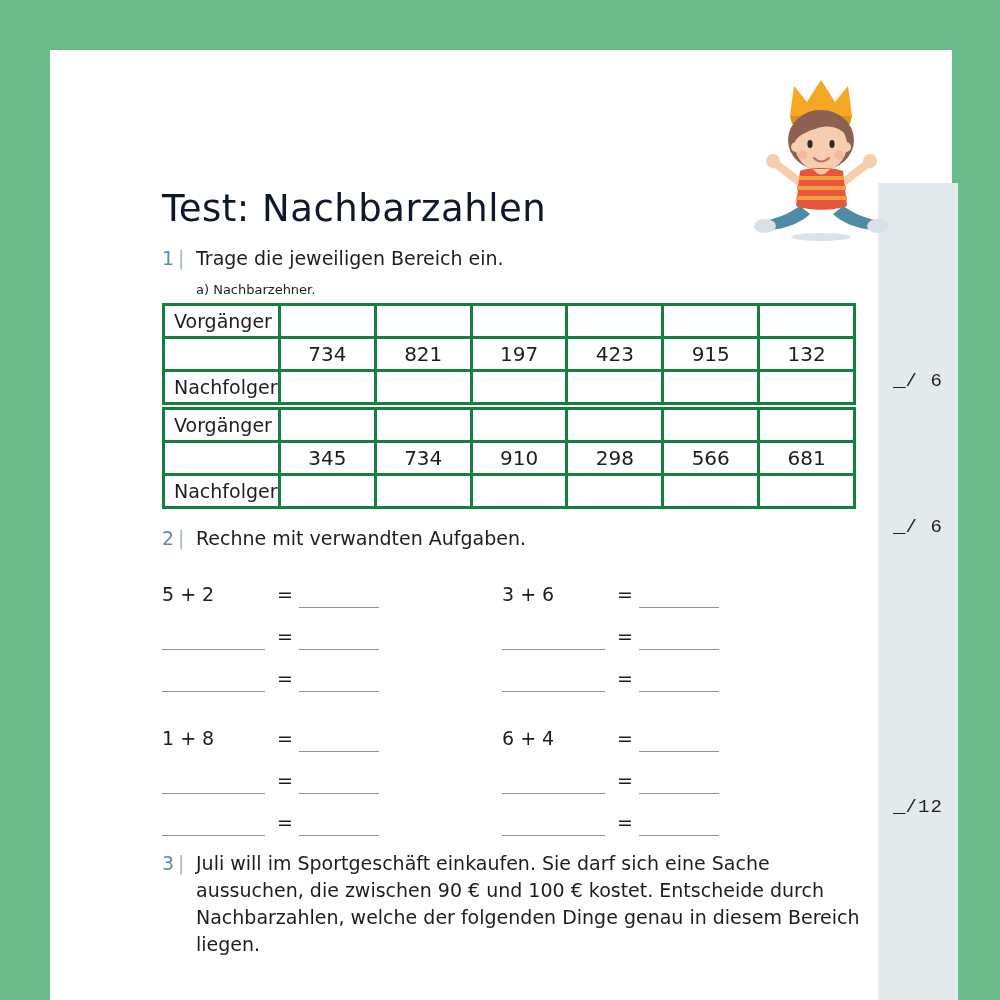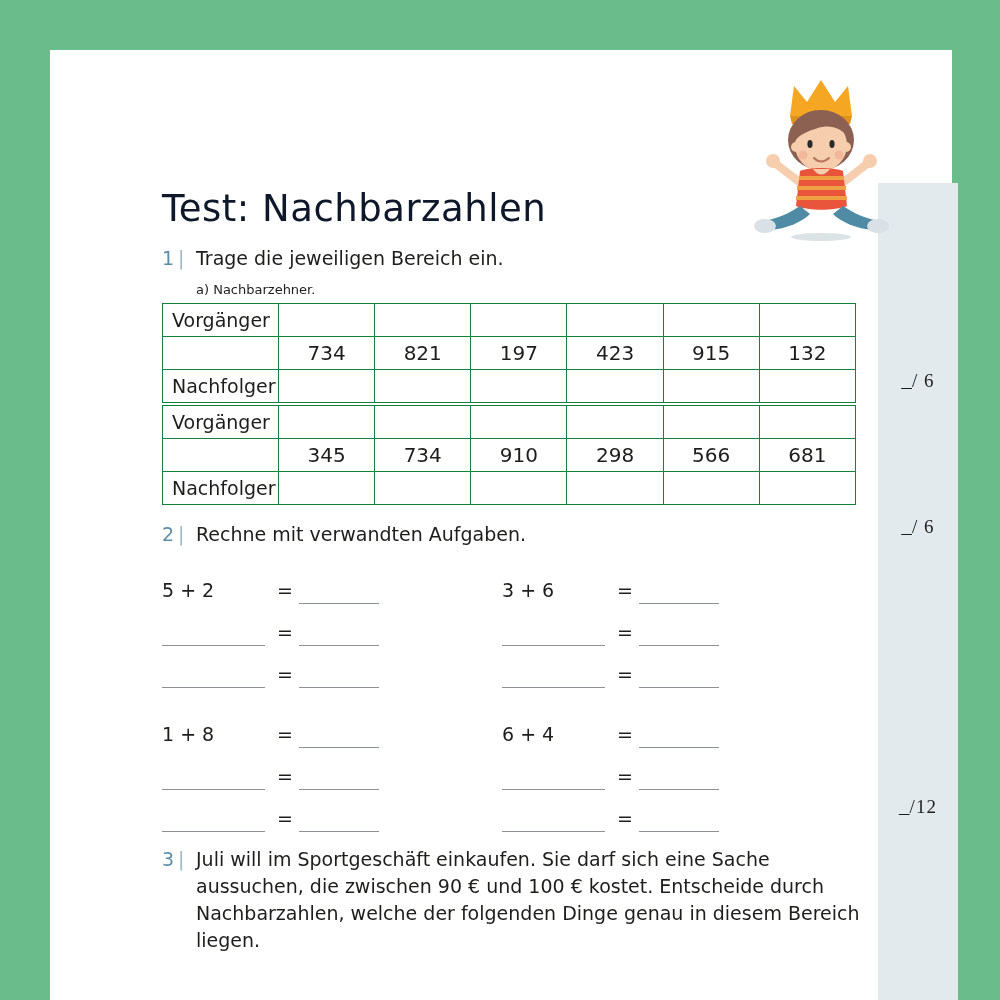--- a/index.html
+++ b/index.html
@@ -30,21 +30,21 @@
     top: 133px;
     width: 80px;
     height: 867px;
     background: #e3eaee;
   }
   .score-mark {
     position: absolute;
     left: 0;
     width: 80px;
     text-align: center;
-    font-family: Liberation Serif, serif;
+    font-family: Liberation Mono, monospace;
     font-size: 19px;
     color: #1d1d1b;
     letter-spacing: 1px;
   }
   .score-mark .u { text-decoration: underline; }
 
   
   #mascot {
     position: absolute;
     left: 752px;
@@ -93,21 +93,21 @@
   }
 
   
   table.nb {
     border-collapse: collapse;
     width: 694px;
     table-layout: fixed;
     margin-top: 2px;
   }
   table.nb td {
-    border: 1px solid #15803d;
+    border: 3px solid #15803d;
     height: 33px;
     font-size: 19px;
     color: #1d1d1b;
     text-align: center;
     vertical-align: middle;
     padding: 0;
   }
   table.nb td.lbl {
     width: 116px;
     text-align: left;

